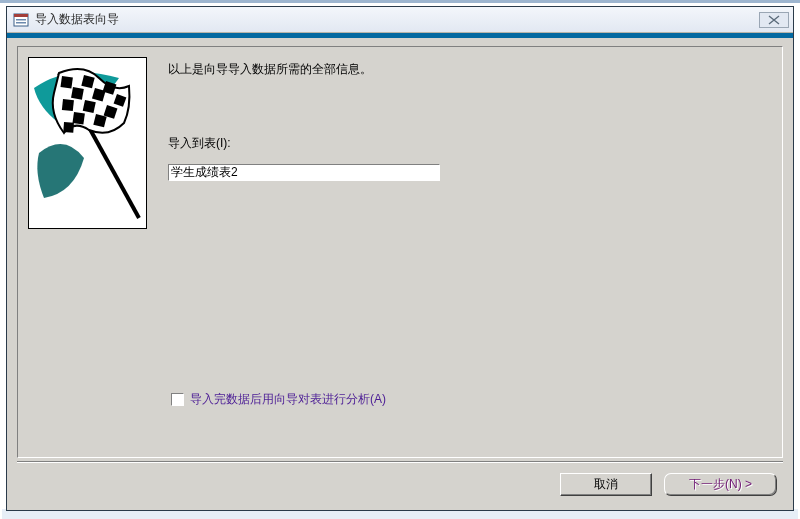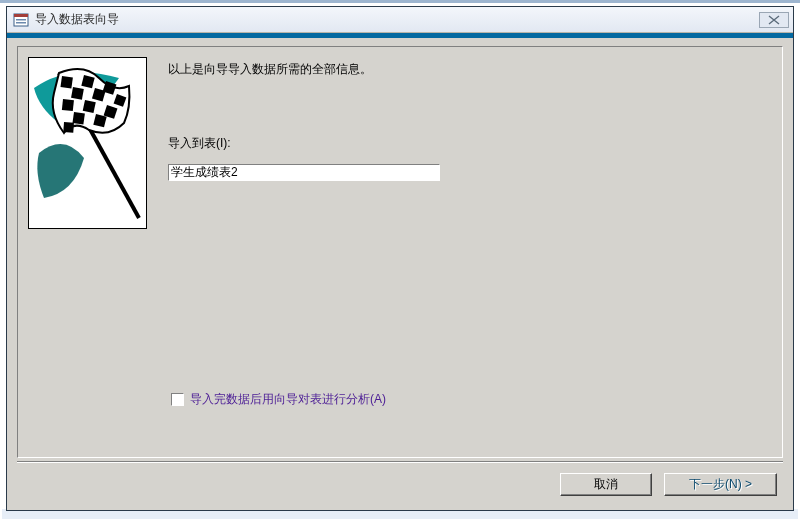--- a/index.html
+++ b/index.html
@@ -175,22 +175,23 @@
       font-size: 12px;
       display: flex;
       align-items: center;
       justify-content: center;
       color: #000;
       cursor: default;
       padding: 0 24px;
       white-space: nowrap;
     }
     .btn.disabled {
-      color: #0c4a6e;
+      color: #701a75;
       text-shadow: 1px 1px 0 #ffffff;
+      border-radius: 7px;
     }
     .separator {
       position: absolute;
       left: 10px;
       right: 10px;
       bottom: 47px;
       height: 2px;
       border-top: 1px solid #808080;
       border-bottom: 1px solid #ffffff;
     }

